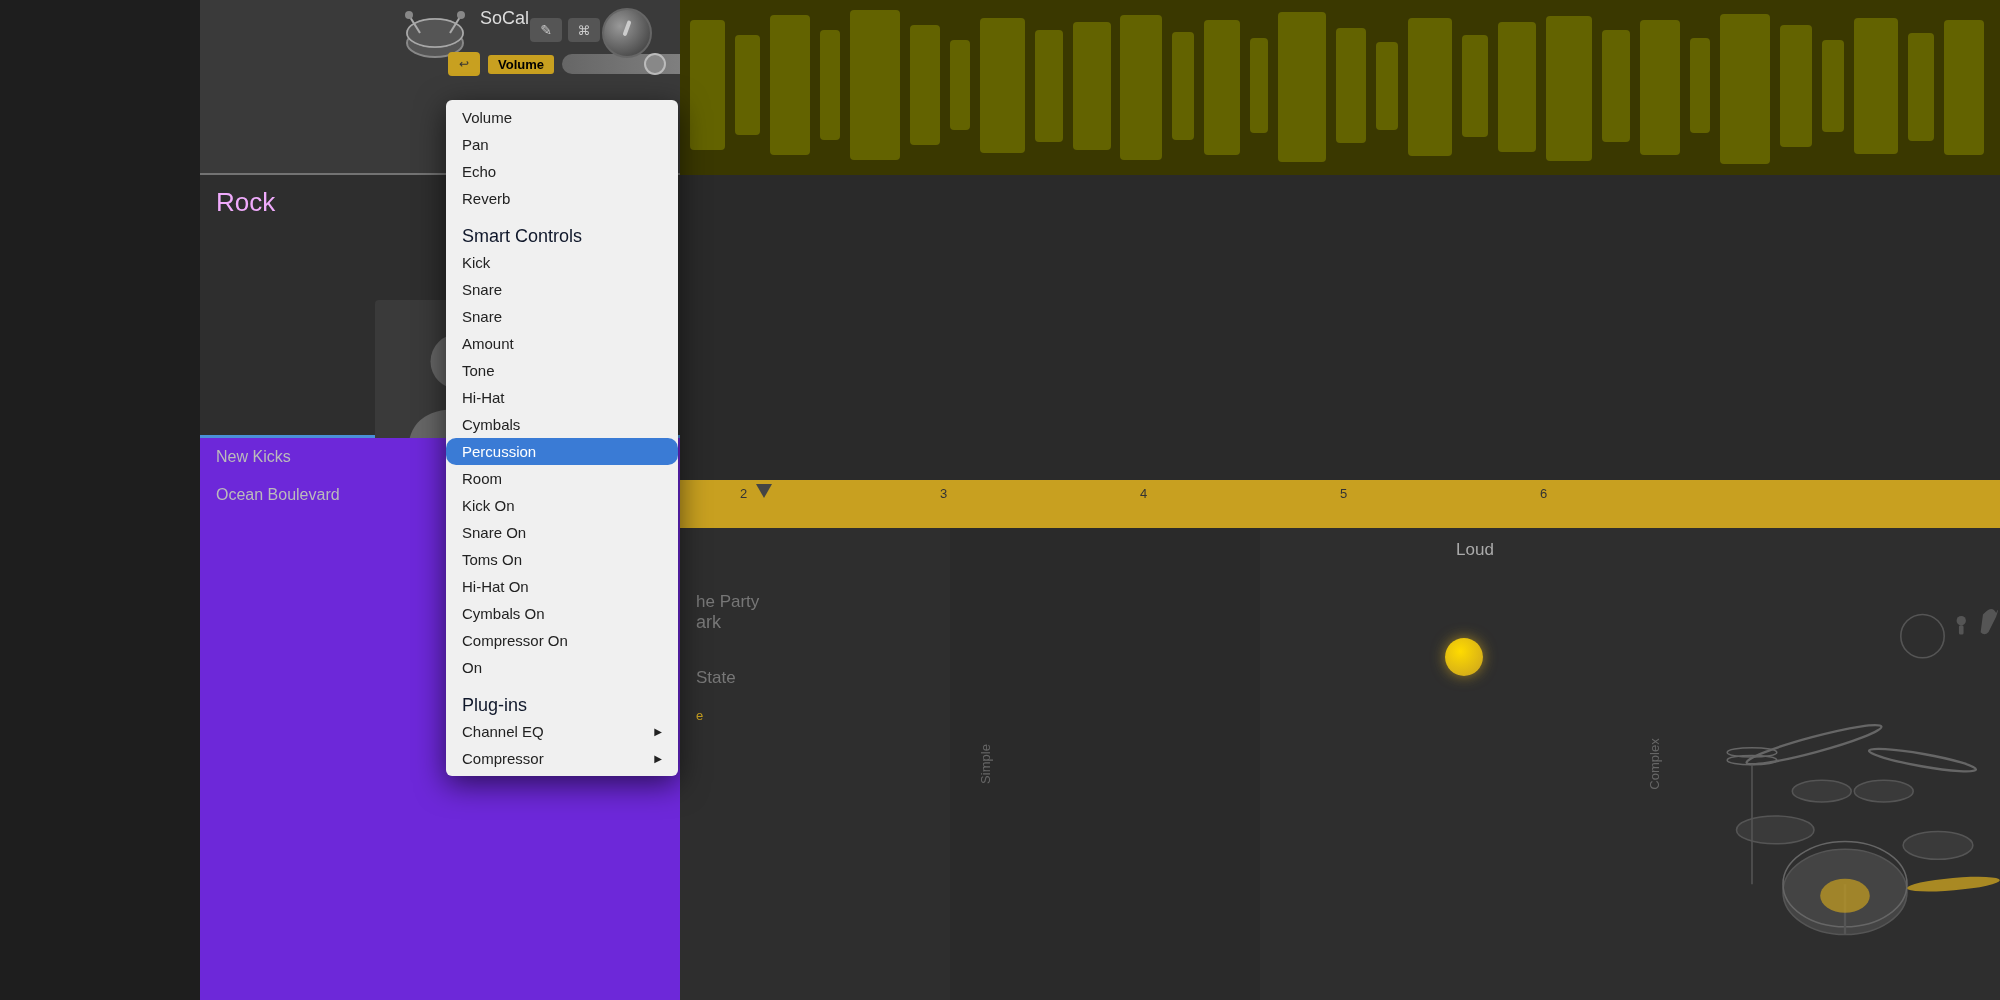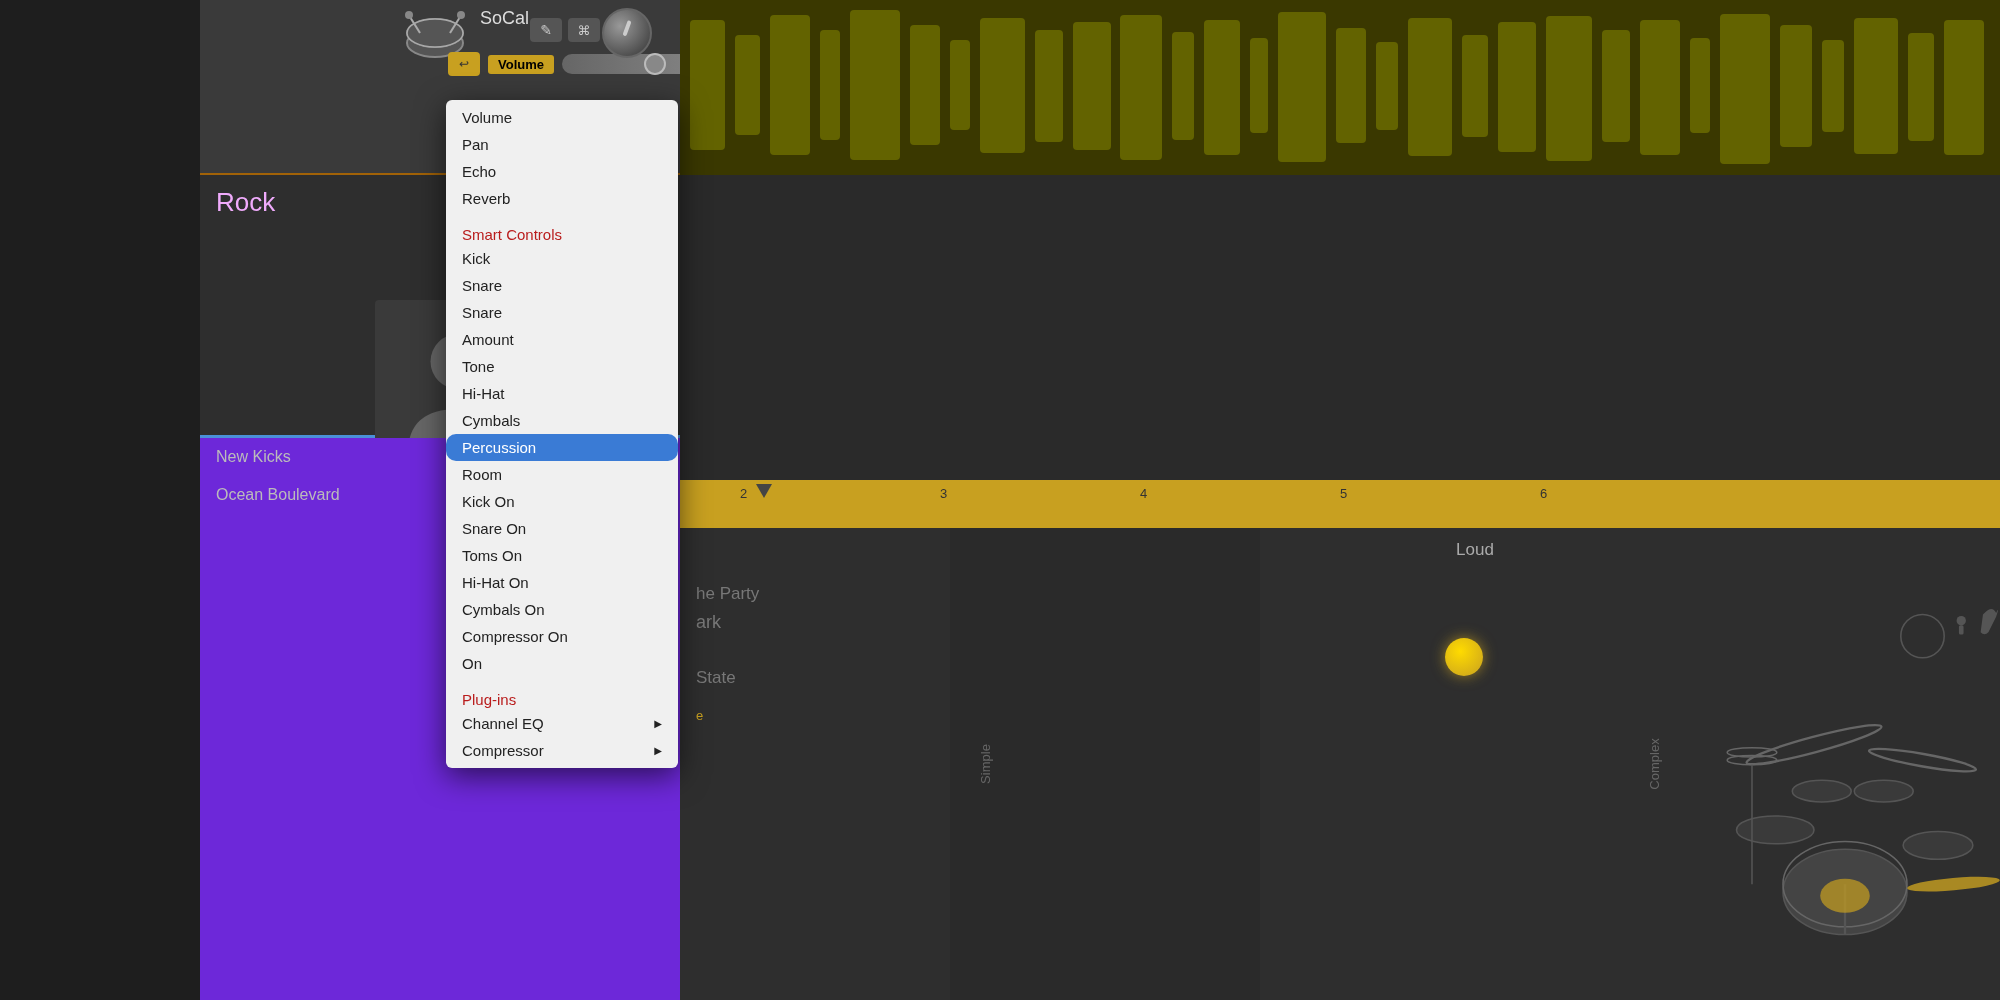--- a/index.html
+++ b/index.html
@@ -23,21 +23,21 @@
     }
 
     
     .track-header {
       position: absolute;
       left: 200px;
       top: 0;
       width: 480px;
       height: 175px;
       background: #3a3a3a;
-      border-bottom: 2px solid #a16207;
+      border-bottom: 2px solid #737373;
     }
 
     .track-title {
       position: absolute;
       top: 8px;
       left: 80px;
       color: #ddd;
       font-size: 18px;
       font-weight: 500;
     }
@@ -184,22 +184,22 @@
       color: white;
       border-radius: 10px;
     }
 
     .menu-separator {
       height: 8px;
     }
 
     .menu-section-label {
       padding: 6px 16px 2px;
-      font-size: 15px;
-      color: #b91c1c;
+      font-size: 18px;
+      color: #0f172a;
     }
 
     .menu-item-with-arrow {
       padding: 5px 16px;
       font-size: 15px;
       color: #222;
       cursor: pointer;
       display: flex;
       justify-content: space-between;
       align-items: center;
@@ -327,21 +327,21 @@
 
   <div style="position:absolute;left:0;bottom:0;right:0;height:100%;pointer-events:none;">
     
   </div>
 </div>
 
 <div style="position:absolute;left:680px;top:528px;width:1320px;height:472px;background:#2a2a2a;display:flex;">
 
   <div style="width:270px;background:#2e2e2e;position:relative;">
 
-    <div style="position:absolute;top:56px;left:16px;color:#777;font-size:17px;">he Party</div>
+    <div style="position:absolute;top:64px;left:16px;color:#777;font-size:17px;">he Party</div>
     <div style="position:absolute;top:84px;left:16px;color:#777;font-size:18px;">ark</div>
     <div style="position:absolute;top:140px;left:16px;color:#777;font-size:17px;">State</div>
     <div style="position:absolute;top:180px;left:16px;color:#c8a020;font-size:13px;">e</div>
   </div>
 
   <div style="flex:1;background:#2a2a2a;position:relative;">
 
     <div style="position:absolute;left:16px;top:50%;transform:translateY(-50%) rotate(-90deg);color:#666;font-size:13px;white-space:nowrap;">Simple</div>
   </div>
 

